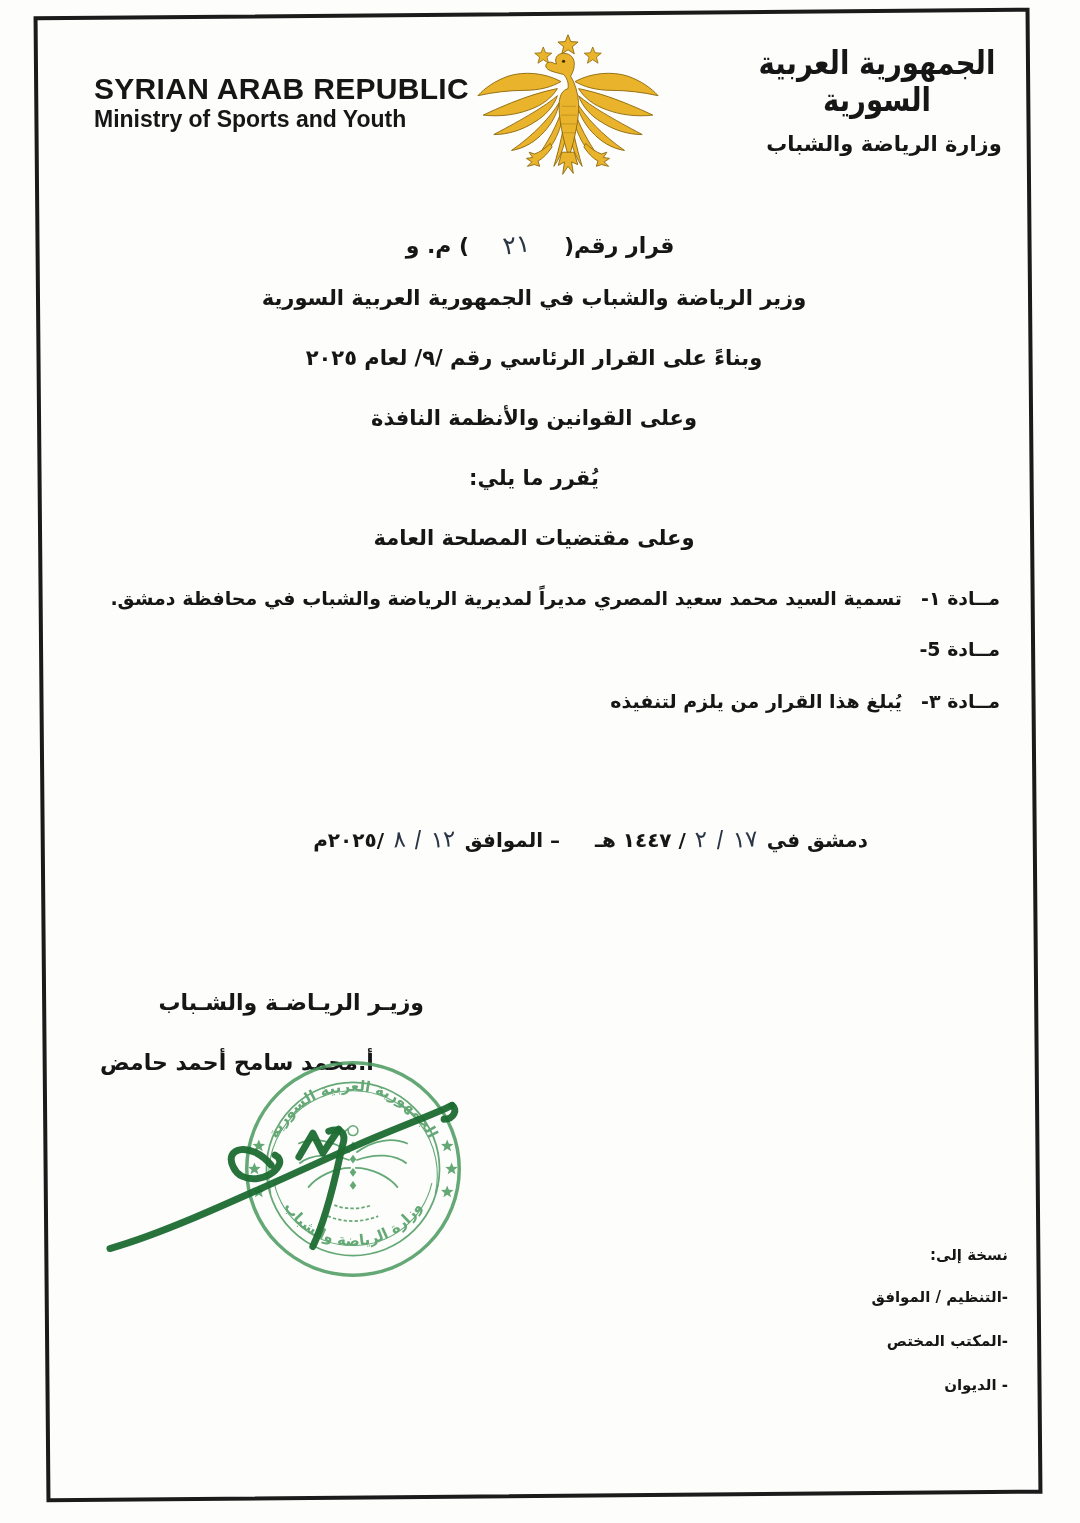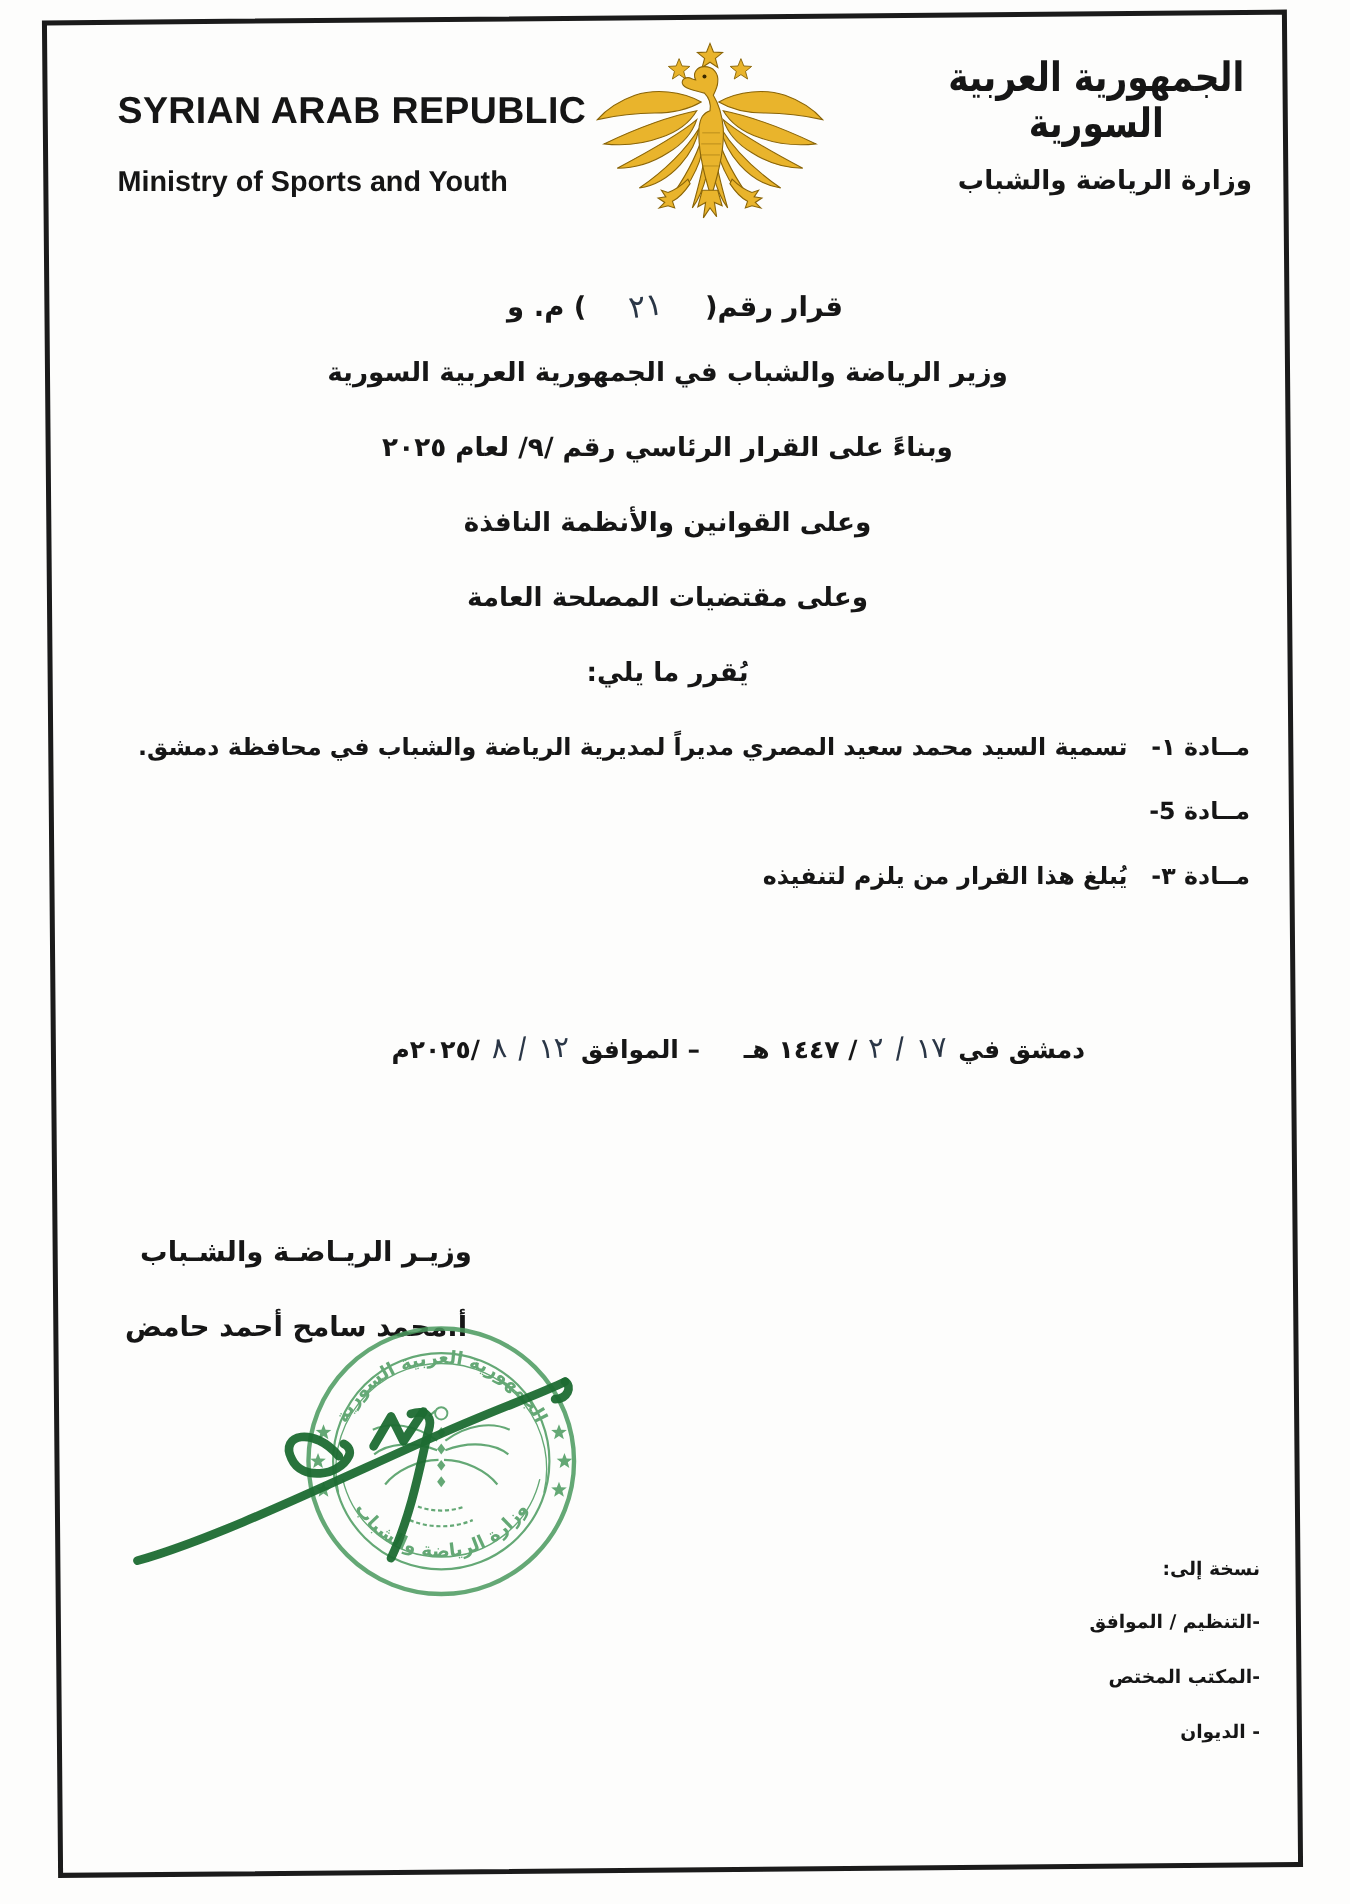--- a/index.html
+++ b/index.html
@@ -20,21 +20,21 @@
   .frame{
     position:absolute;left:40px;top:12px;width:996px;height:1486px;
     border:4px solid var(--frame-black);box-sizing:border-box;
     transform:rotate(-0.5deg);
     background:transparent;
   }
   
   .en-header{position:absolute;left:94px;top:72px;font-weight:bold;
     font-family:"Liberation Sans",sans-serif;}
   .en-line1{font-size:30px;letter-spacing:.3px;}
-  .en-line2{font-size:23px;margin-top:26px;}
+  .en-line2{font-size:23px;}
   .eagle{position:absolute;left:462px;top:32px;width:212px;height:168px;}
   .eagle .gold path,.eagle .gold use{fill:var(--eagle-gold);stroke:var(--eagle-outline);stroke-width:1;}
   .eagle .detail{stroke:var(--eagle-outline);stroke-width:.8;fill:none;opacity:.55;}
   .ar-callig{position:absolute;top:50px;right:60px;width:286px;text-align:center;
     font-size:27px;font-weight:bold;letter-spacing:-2px;
     transform:scaleY(1.2) scaleX(1.02);transform-origin:center;}
   .ar-ministry{position:absolute;top:132px;right:64px;width:264px;text-align:center;
     font-size:21px;font-weight:bold;}
   
   .decree-no{position:absolute;top:230px;left:0;right:0;text-align:center;
@@ -47,21 +47,21 @@
   .preamble .line{margin-bottom:36px;}
   .articles{position:absolute;top:584px;right:80px;left:105px;
     font-weight:bold;font-size:19px;}
   .article{display:flex;margin-bottom:22px;line-height:1.55;}
   .article .label{flex:0 0 94px;}
   .article .text{flex:1;padding-right:4px;}
   .dateline{position:absolute;top:826px;right:212px;display:flex;gap:9px;
     align-items:baseline;font-size:20px;font-weight:bold;}
   .dateline .agrees{margin-right:26px;}
   
-  .sig-title{position:absolute;left:112px;top:990px;width:312px;text-align:left;
+  .sig-title{position:absolute;left:112px;top:990px;width:312px;text-align:right;
     font-size:22px;font-weight:bold;}
   .sig-name{position:absolute;left:100px;top:1050px;width:310px;text-align:left;
     font-size:22px;font-weight:bold;z-index:1;}
   .stamp{position:absolute;left:238px;top:1054px;width:230px;height:230px;
     opacity:.85;z-index:2;}
   .stamp circle,.stamp .cpath{stroke:var(--stamp-green);fill:none;}
   .stamp text{fill:var(--stamp-green);font-weight:bold;font-family:"DejaVu Sans",sans-serif;}
   .stamp use{fill:var(--stamp-green);stroke:none;}
   .stamp .dot{fill:var(--stamp-green);stroke:none;}
   .signature-svg{position:absolute;left:104px;top:1066px;width:358px;height:196px;z-index:3;}
@@ -113,22 +113,22 @@
 <div class="ar-ministry" dir="rtl">وزارة الرياضة والشباب</div>
 
 <div class="decree-no" dir="rtl">
   <span>قرار رقم(</span><span class="hw">٢١</span><span>) م. و</span>
 </div>
 
 <div class="preamble" dir="rtl">
   <div class="line">وزير الرياضة والشباب في الجمهورية العربية السورية</div>
   <div class="line">وبناءً على القرار الرئاسي رقم /٩/ لعام ٢٠٢٥</div>
   <div class="line">وعلى القوانين والأنظمة النافذة</div>
+  <div class="line">يُقرر ما يلي:</div>
   <div class="line">وعلى مقتضيات المصلحة العامة</div>
-  <div class="line">يُقرر ما يلي:</div>
 </div>
 
 <div class="articles" dir="rtl">
   <div class="article">
     <span class="label">مــادة ١-</span>
     <span class="text">تسمية السيد محمد سعيد المصري مديراً لمديرية الرياضة والشباب في محافظة دمشق.</span>
   </div>
   <div class="article">
     <span class="label">مــادة 5-</span>
   </div>

